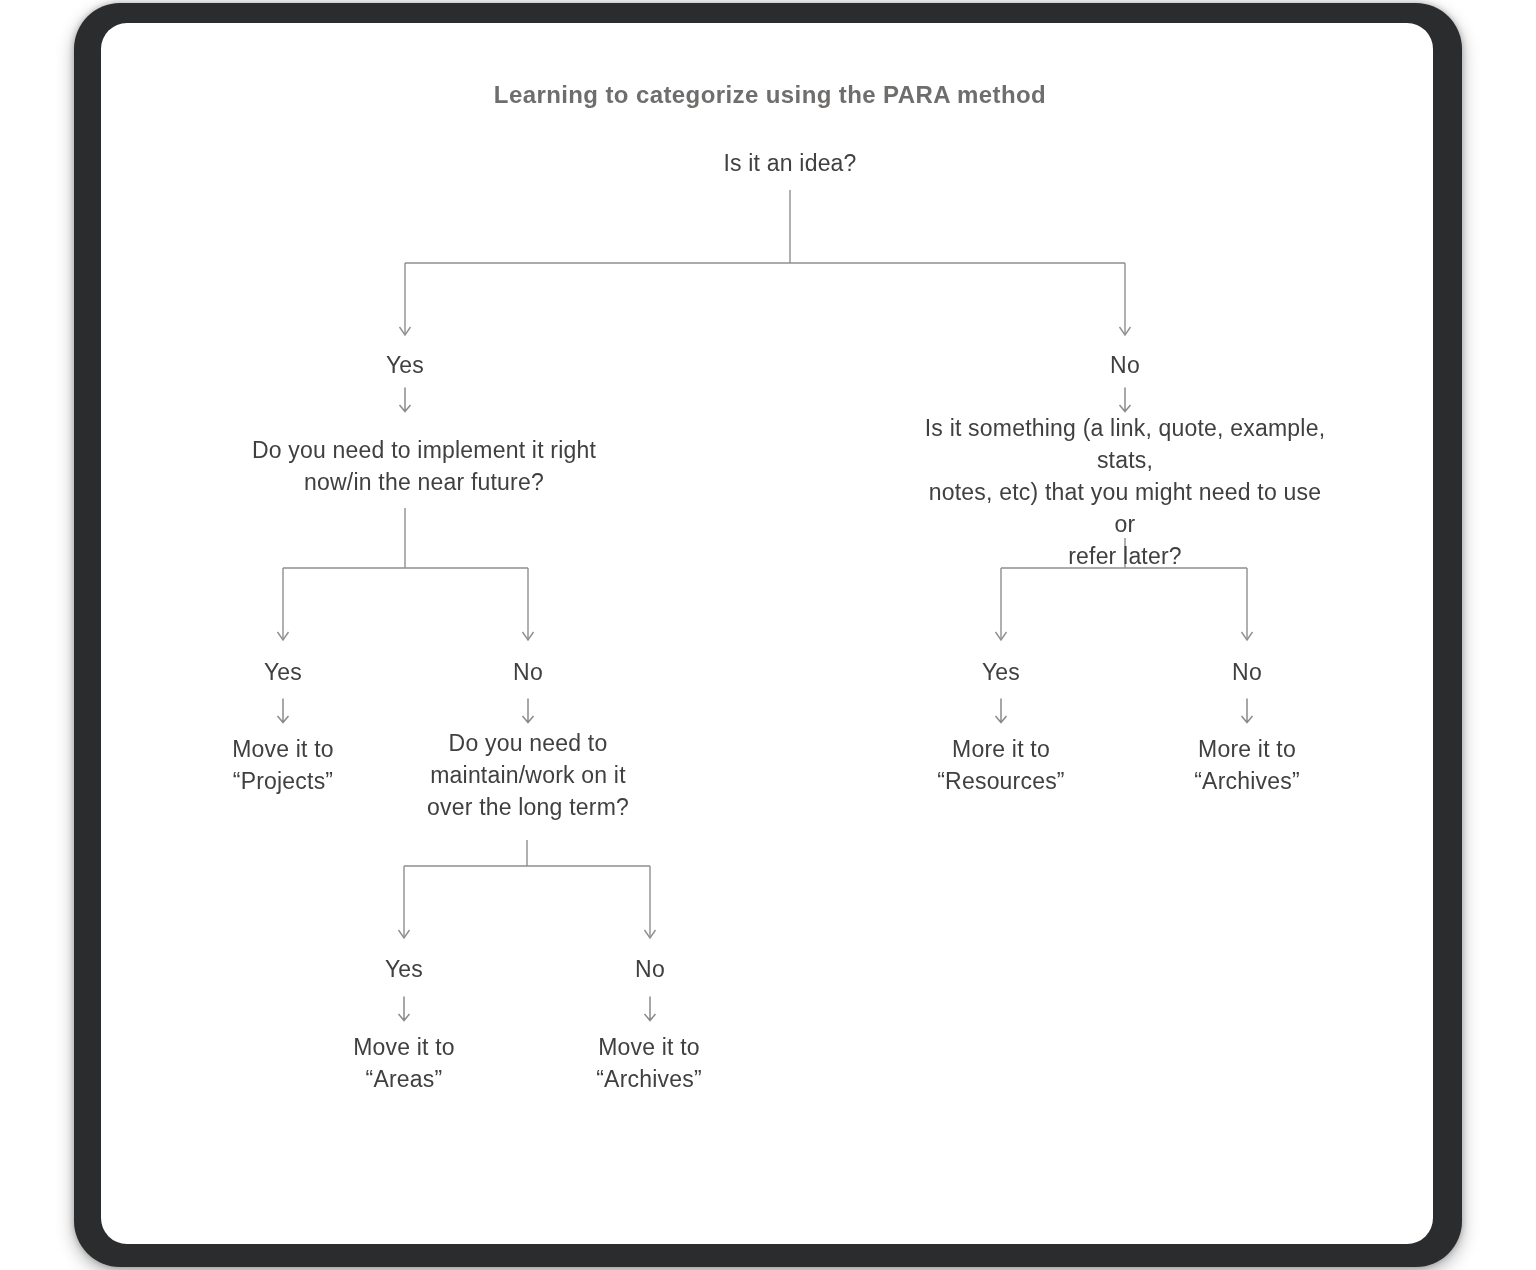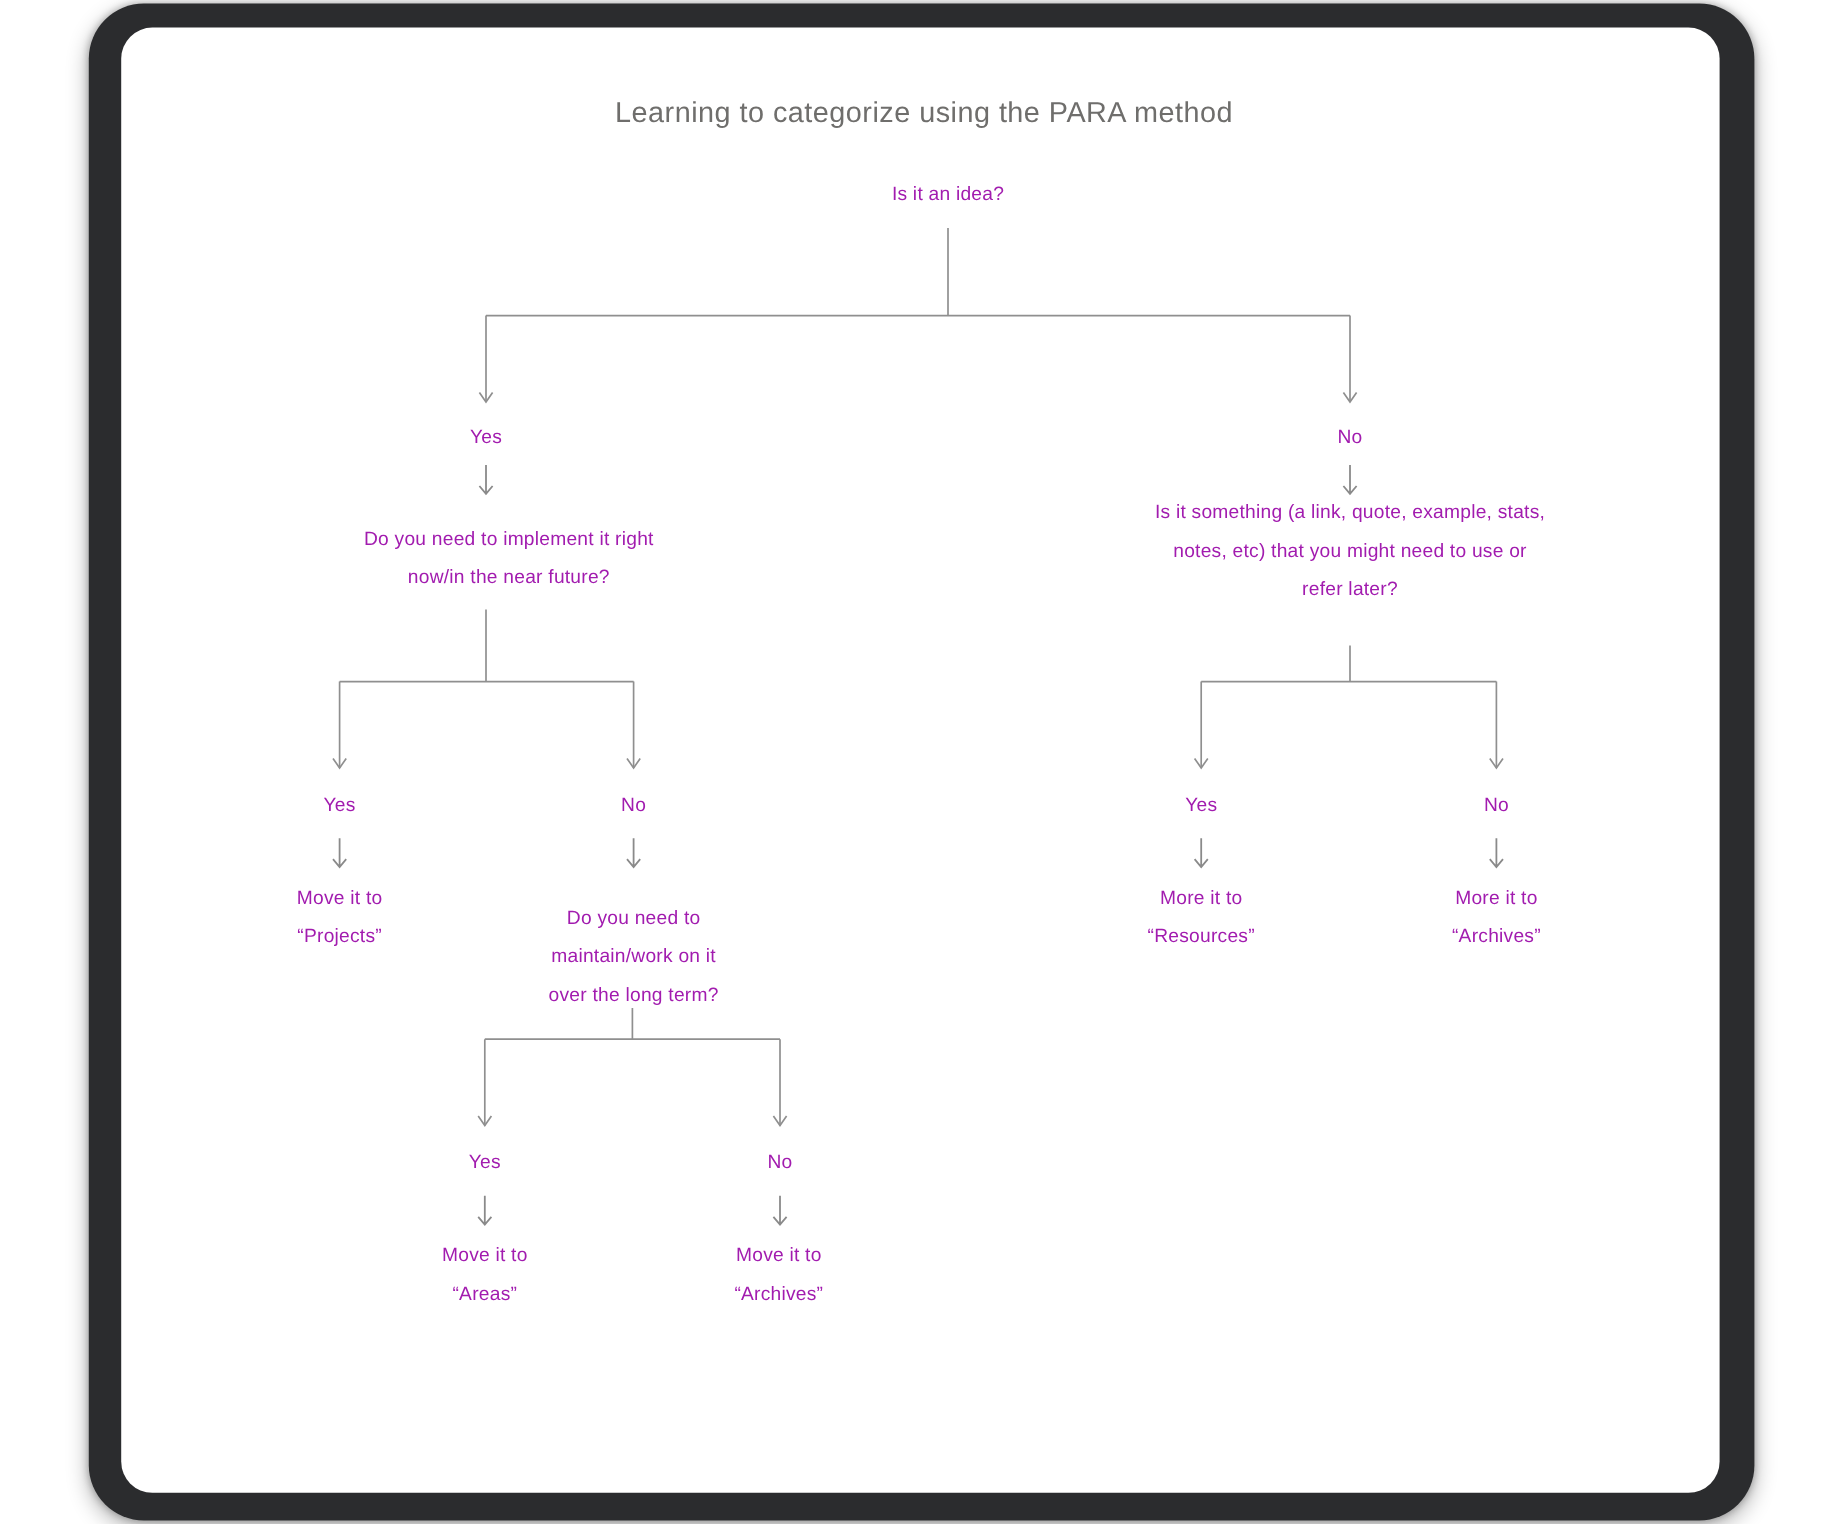--- a/index.html
+++ b/index.html
@@ -13,26 +13,26 @@
     position:absolute;left:74px;top:3px;width:1388px;height:1264px;
     background:#2b2c2e;border-radius:46px;
     box-shadow:0 6px 18px rgba(0,0,0,0.30), 0 0 6px rgba(0,0,0,0.25);
   }
   .content-card{
     position:absolute;left:101px;top:23px;width:1332px;height:1221px;
     background:#ffffff;border-radius:26px;
   }
   .t{
     position:absolute;transform:translateX(-50%);
-    font-size:24px;font-weight:400;line-height:30px;
+    font-size:24px;font-weight:700;line-height:30px;
     color:#6f6e6c;letter-spacing:0.4px;white-space:nowrap;text-align:center;
   }
   .n{
     position:absolute;transform:translateX(-50%);
-    font-size:16px;line-height:32px;color:#a21caf;
+    font-size:23px;line-height:32px;color:#404040;
     letter-spacing:0.2px;text-align:center;white-space:pre-line;
   }
   .a{
     position:absolute;transform:translateX(-50%);
     width:16px;height:28px;
   }
   .a svg{display:block;width:16px;height:28px;}
   svg.connectors{
     position:absolute;left:0;top:0;width:1536px;height:1270px;
     pointer-events:none;
@@ -107,21 +107,21 @@
     </svg>
   </div>
 <div class="a" style="left:1247px;top:697px">
     <svg viewBox="0 0 16 28" fill="none" stroke="#8a8a8a" stroke-width="1.5">
       <path d="M8 1.5 V25 M2.5 19 L8 25.5 L13.5 19"></path>
     </svg>
   </div>
 
 <div class="n" style="left:283px;top:733px">Move it to
 “Projects”</div>
-<div class="n" style="left:528px;top:750px">Do you need to
+<div class="n" style="left:528px;top:727px">Do you need to
 maintain/work on it
 over the long term?</div>
 <div class="n" style="left:1001px;top:733px">More it to
 “Resources”</div>
 <div class="n" style="left:1247px;top:733px">More it to
 “Archives”</div>
 
 <div class="n" style="left:404px;top:953px">Yes</div>
 <div class="n" style="left:650px;top:953px">No</div>
 

